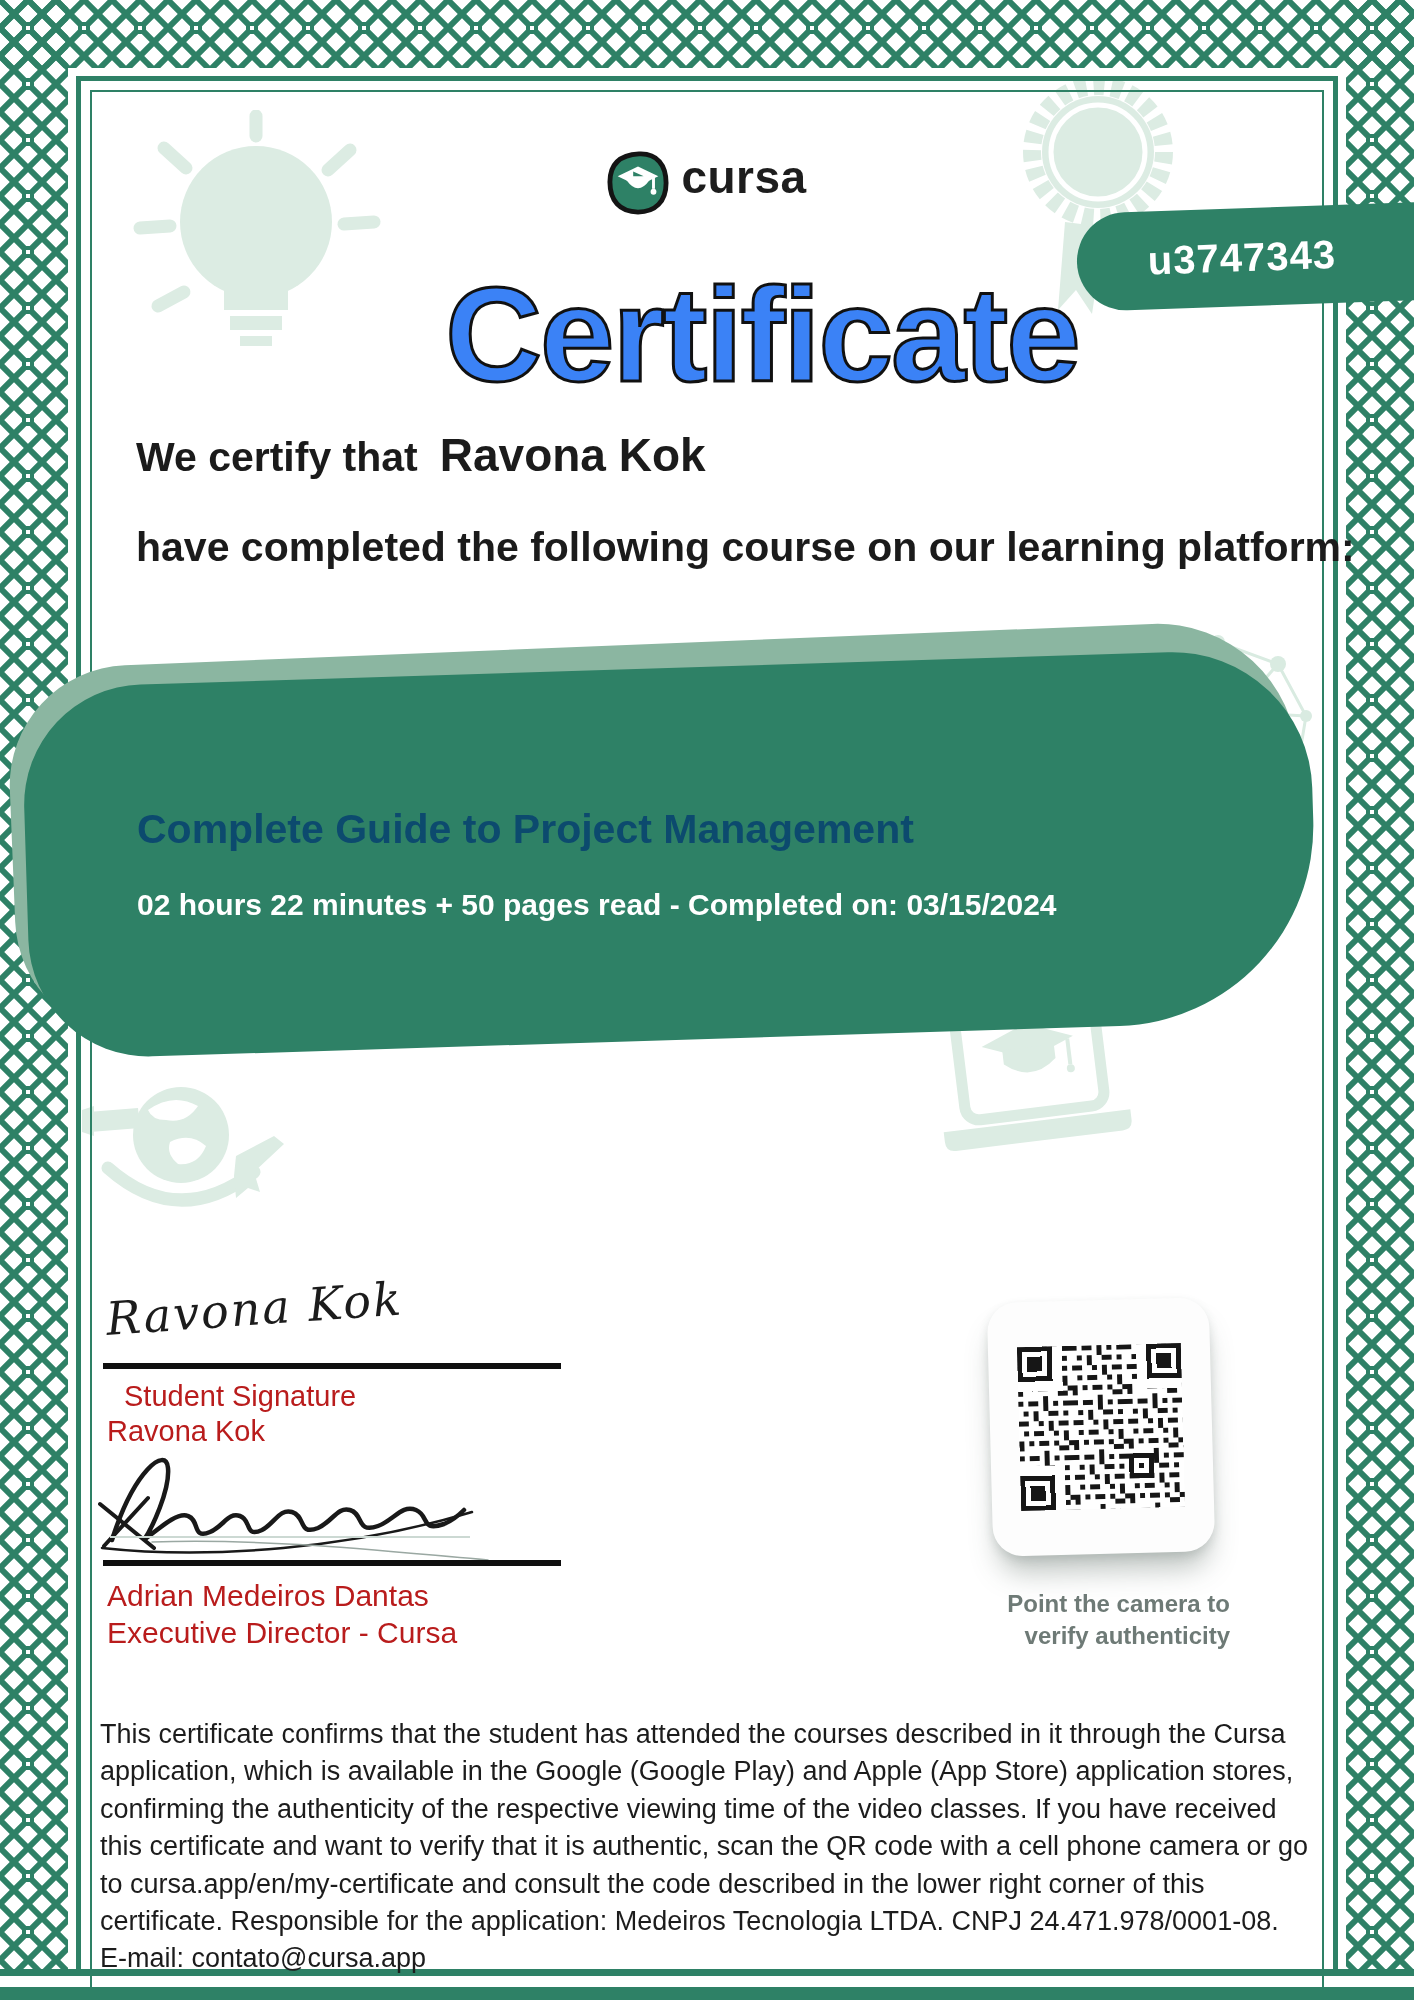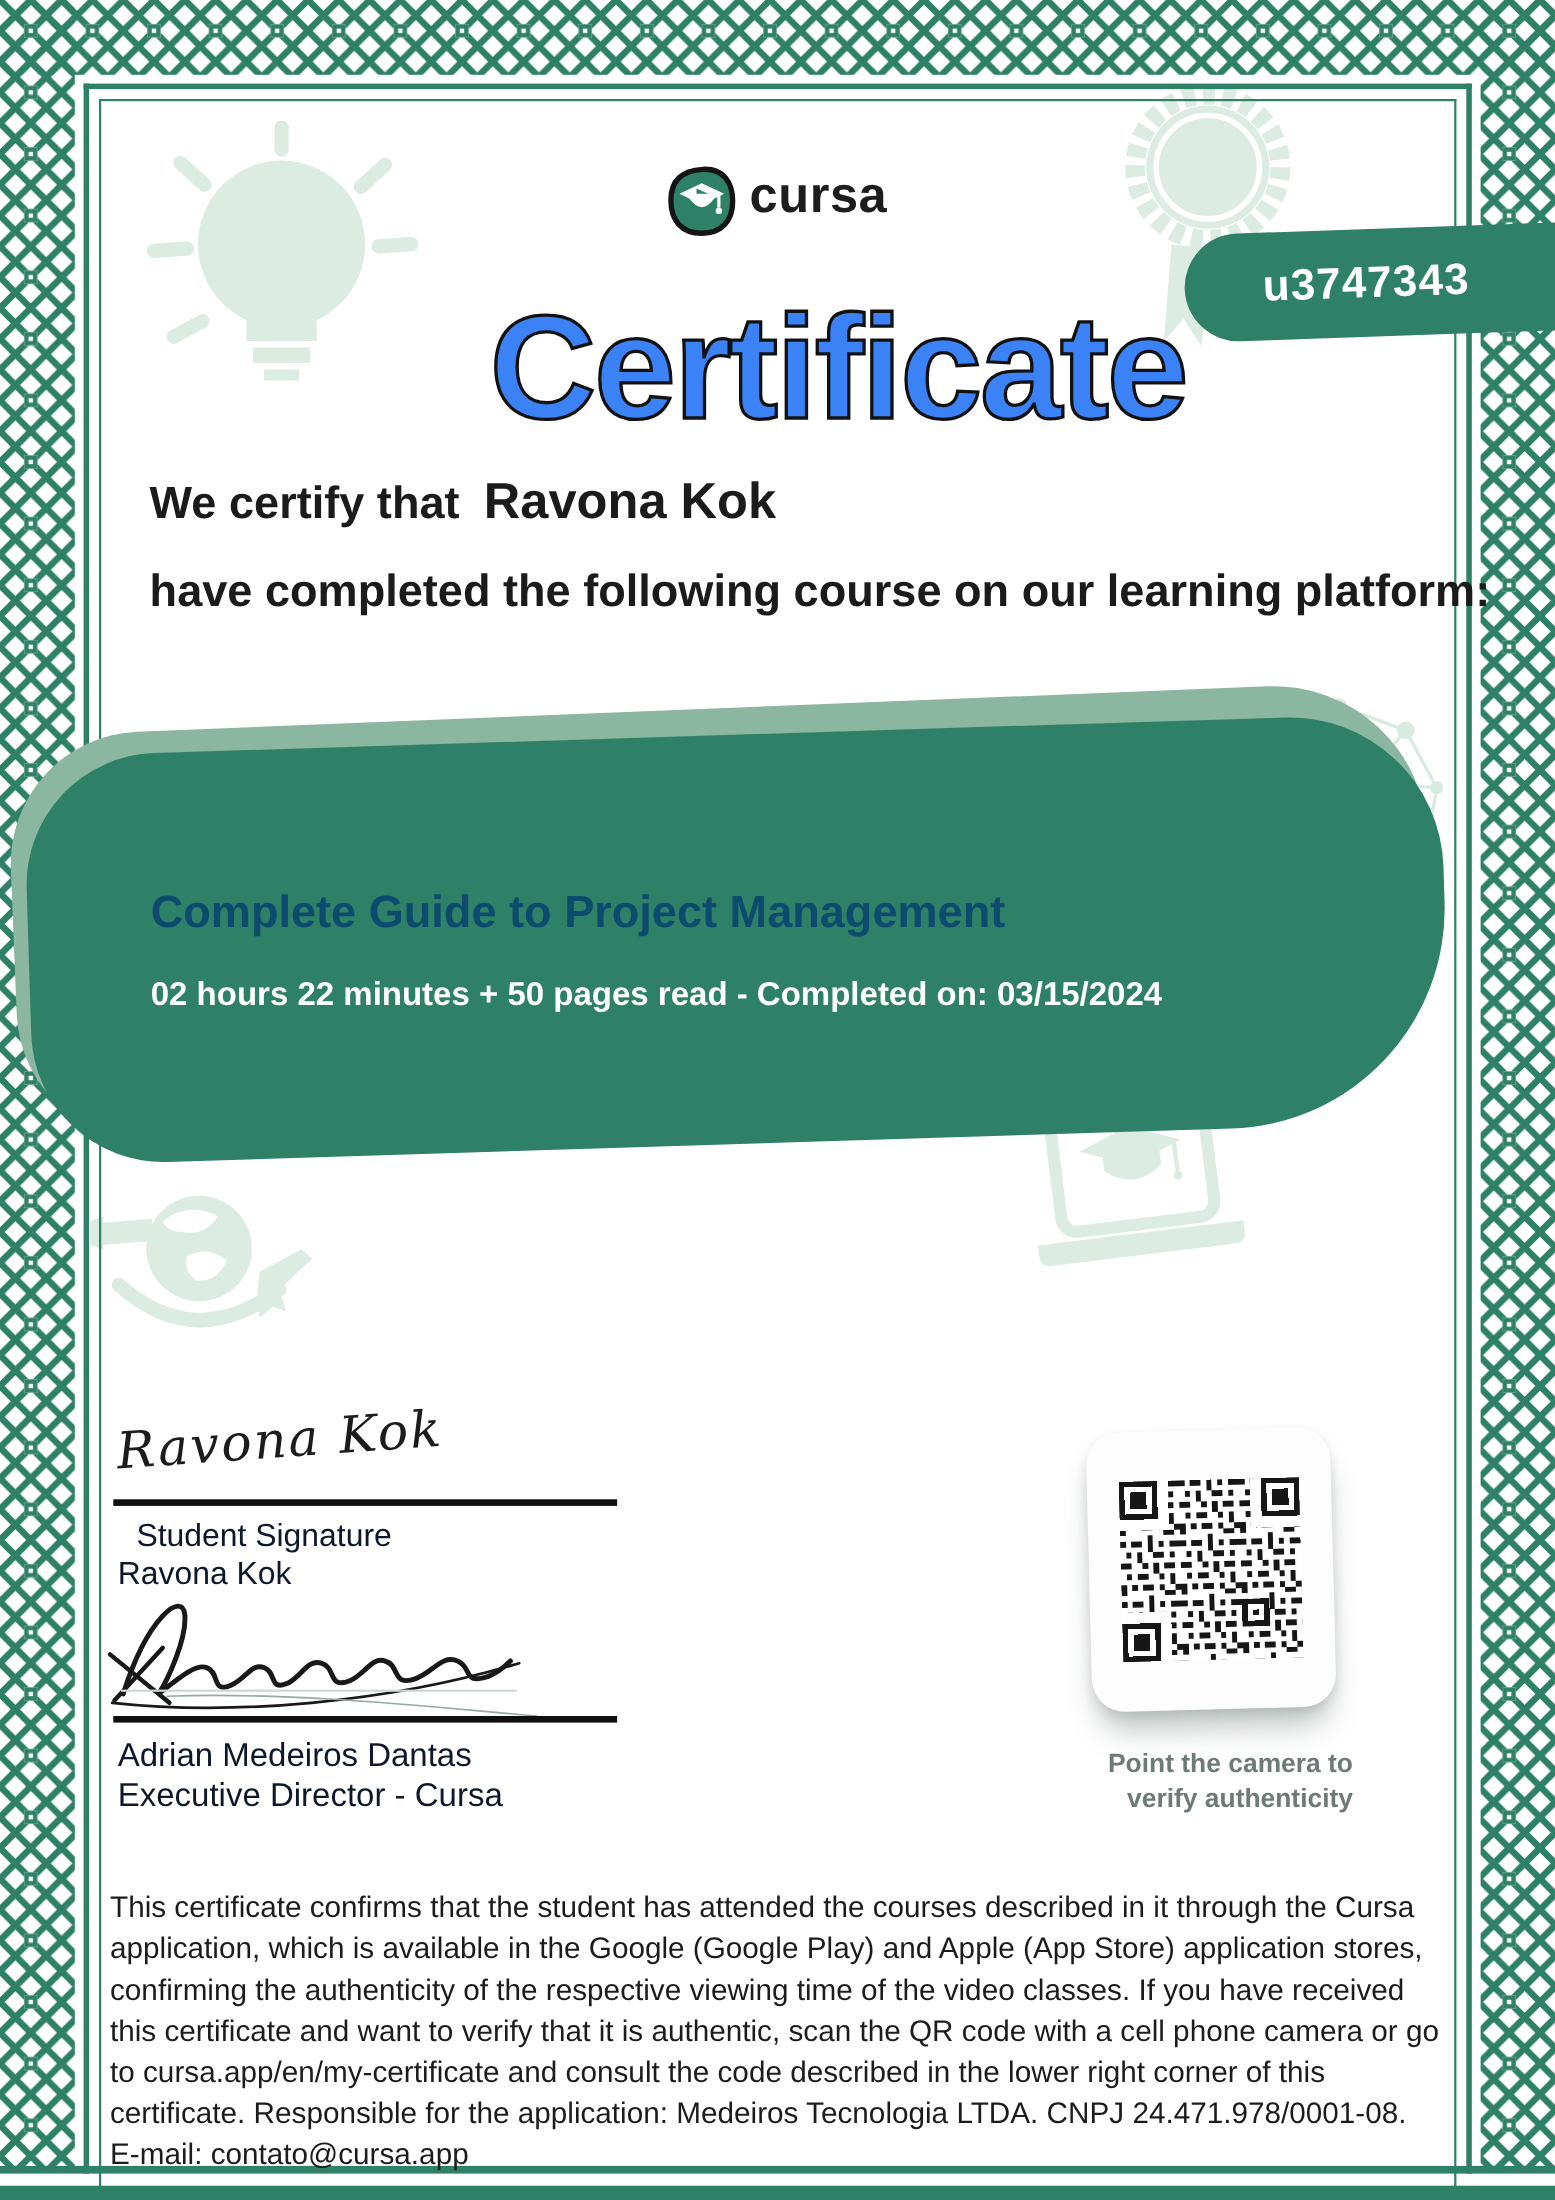--- a/index.html
+++ b/index.html
@@ -30,38 +30,38 @@
   .code-badge{position:absolute;left:1077px;top:214px;width:400px;height:98px;z-index:4;
     background:#2e8166;border-radius:50px 0 0 50px;transform:rotate(-2deg);
     transform-origin:left center;display:flex;align-items:center;justify-content:center;
     padding-right:70px;box-sizing:border-box;}
   .code-badge span{color:#fff;font-size:40px;font-weight:700;letter-spacing:1px;}
 
   
   .intro{position:absolute;left:136px;top:428px;z-index:2;}
   .intro .l1{font-size:41px;font-weight:700;}
   .intro .l1 .student{font-size:46px;margin-left:22px;}
-  .intro .l2{font-size:41px;font-weight:700;margin-top:32px;}
+  .intro .l2{font-size:41px;font-weight:700;margin-top:42px;}
 
   
   .banner-back{position:absolute;left:12px;top:644px;width:1288px;height:372px;z-index:2;
     background:#8bb6a1;border-radius:120px 140px 200px 120px;transform:rotate(-2.3deg);}
   .banner-main{position:absolute;left:26px;top:668px;width:1288px;height:372px;z-index:3;
     background:#2e8166;border-radius:120px 140px 200px 120px;transform:rotate(-1.8deg);}
   .course-name{position:absolute;left:137px;top:806px;z-index:4;color:#0c4a6e;
     font-size:41px;font-weight:700;}
   .course-meta{position:absolute;left:137px;top:888px;z-index:4;color:#fff;
     font-size:30px;font-weight:700;}
 
   
   .sig-script{position:absolute;left:108px;top:1292px;z-index:2;
     font-family:"DejaVu Serif",serif;font-style:italic;font-size:46px;color:#1c1c1c;
     transform:rotate(-4deg);transform-origin:left bottom;letter-spacing:2px;}
   .sig-line{position:absolute;height:6px;background:#0f0f0f;z-index:2;}
-  .sig-label{position:absolute;z-index:2;font-size:29px;color:#0f172a;}
+  .sig-label{position:absolute;z-index:2;font-size:29px;color:#b91c1c;}
   .sig-faint{position:absolute;left:110px;top:1536px;width:360px;height:2px;background:#ccd9d3;z-index:2;}
   .scribble{position:absolute;left:92px;top:1442px;z-index:2;}
 
   
   .qr-card{position:absolute;left:990px;top:1300px;width:222px;height:254px;z-index:2;
     background:#fdfdfd;border-radius:30px;transform:rotate(-1.5deg);
     box-shadow:0 22px 28px -6px rgba(70,85,78,.35), 0 4px 10px rgba(70,85,78,.15);
     display:flex;align-items:center;justify-content:center;}
   .qr-caption{position:absolute;left:975px;top:1588px;width:255px;text-align:right;z-index:2;
     font-size:24px;font-weight:700;color:#6e7a76;line-height:1.32;}

